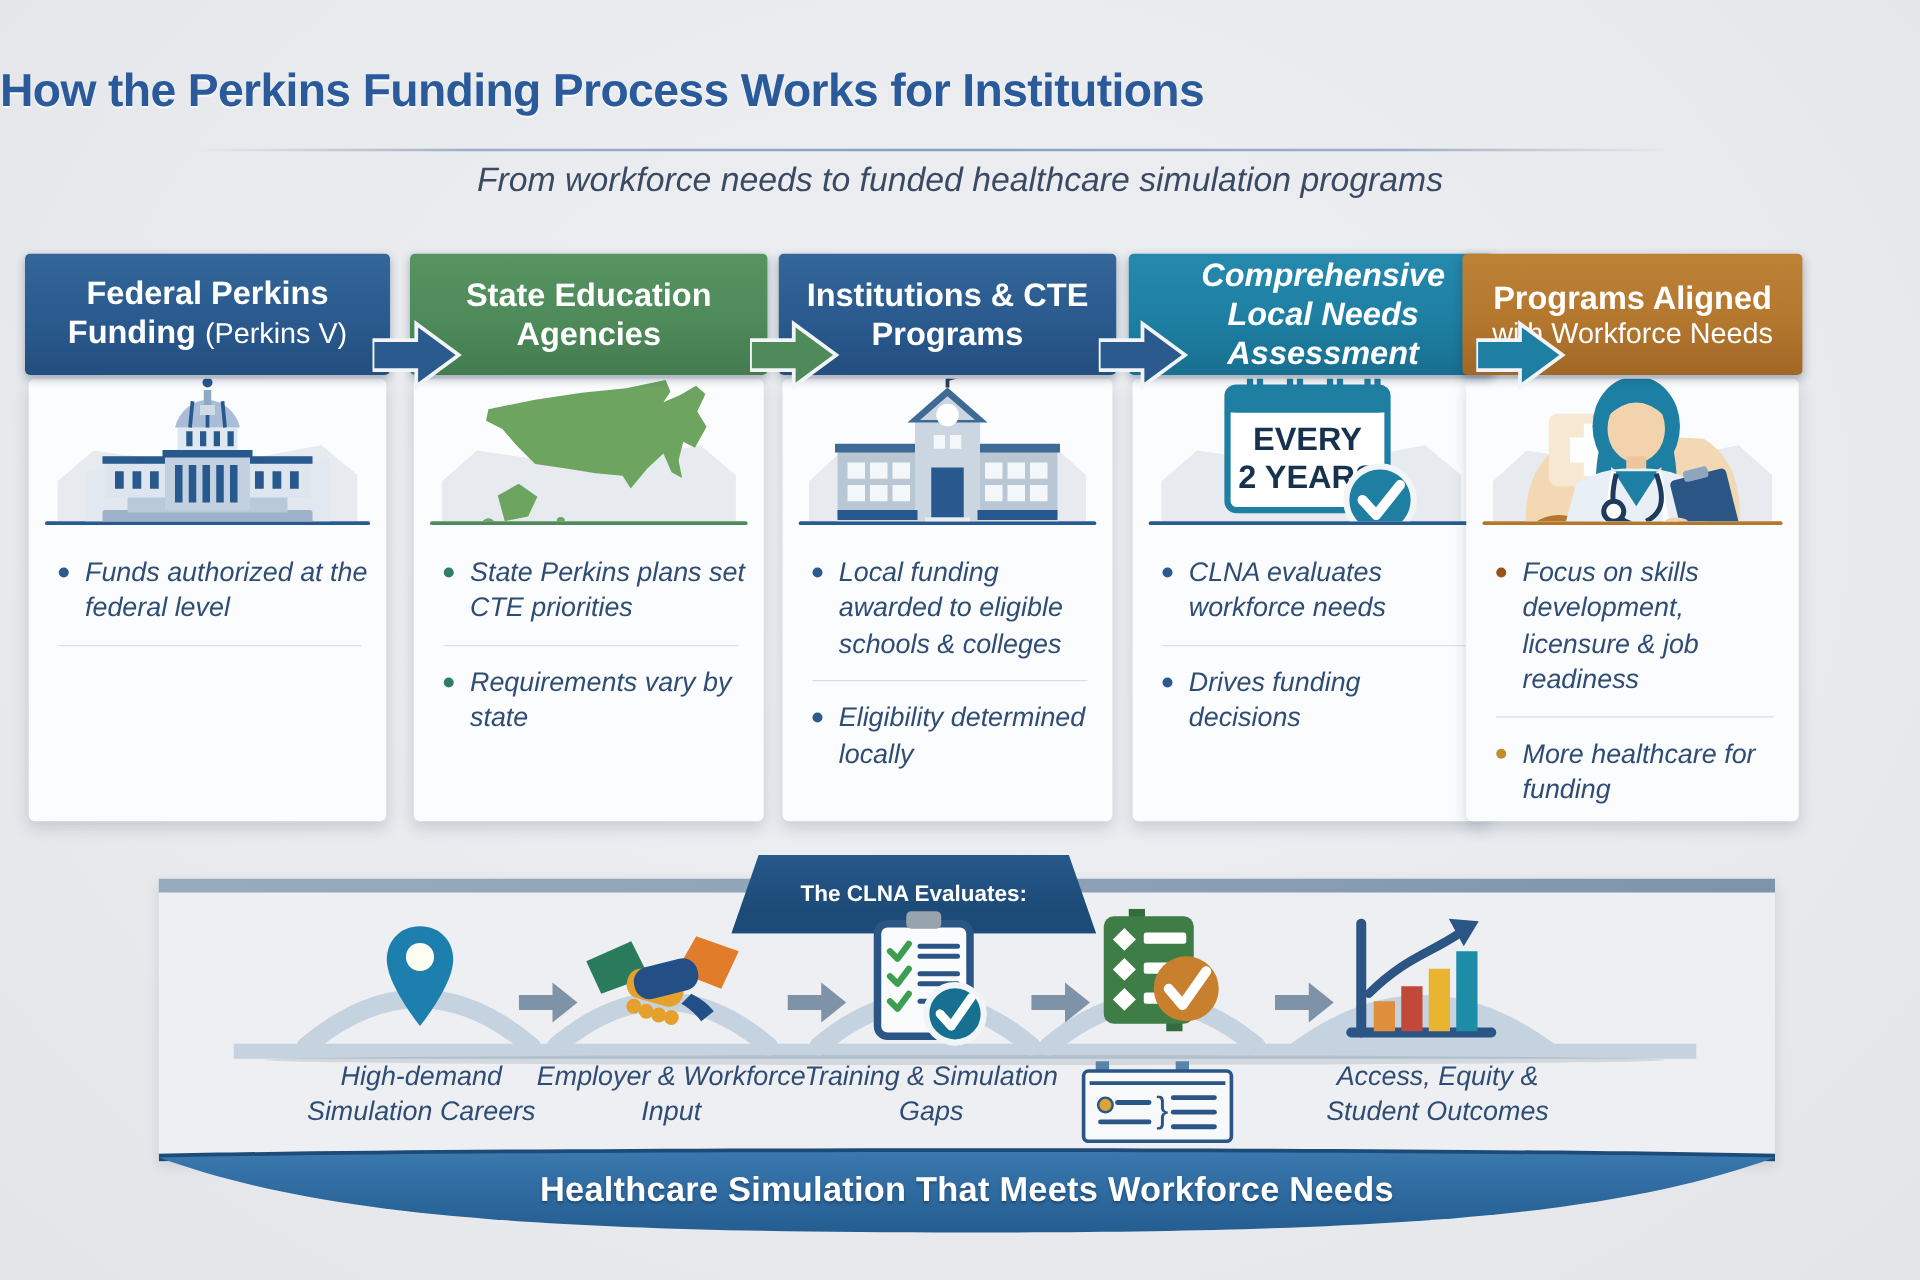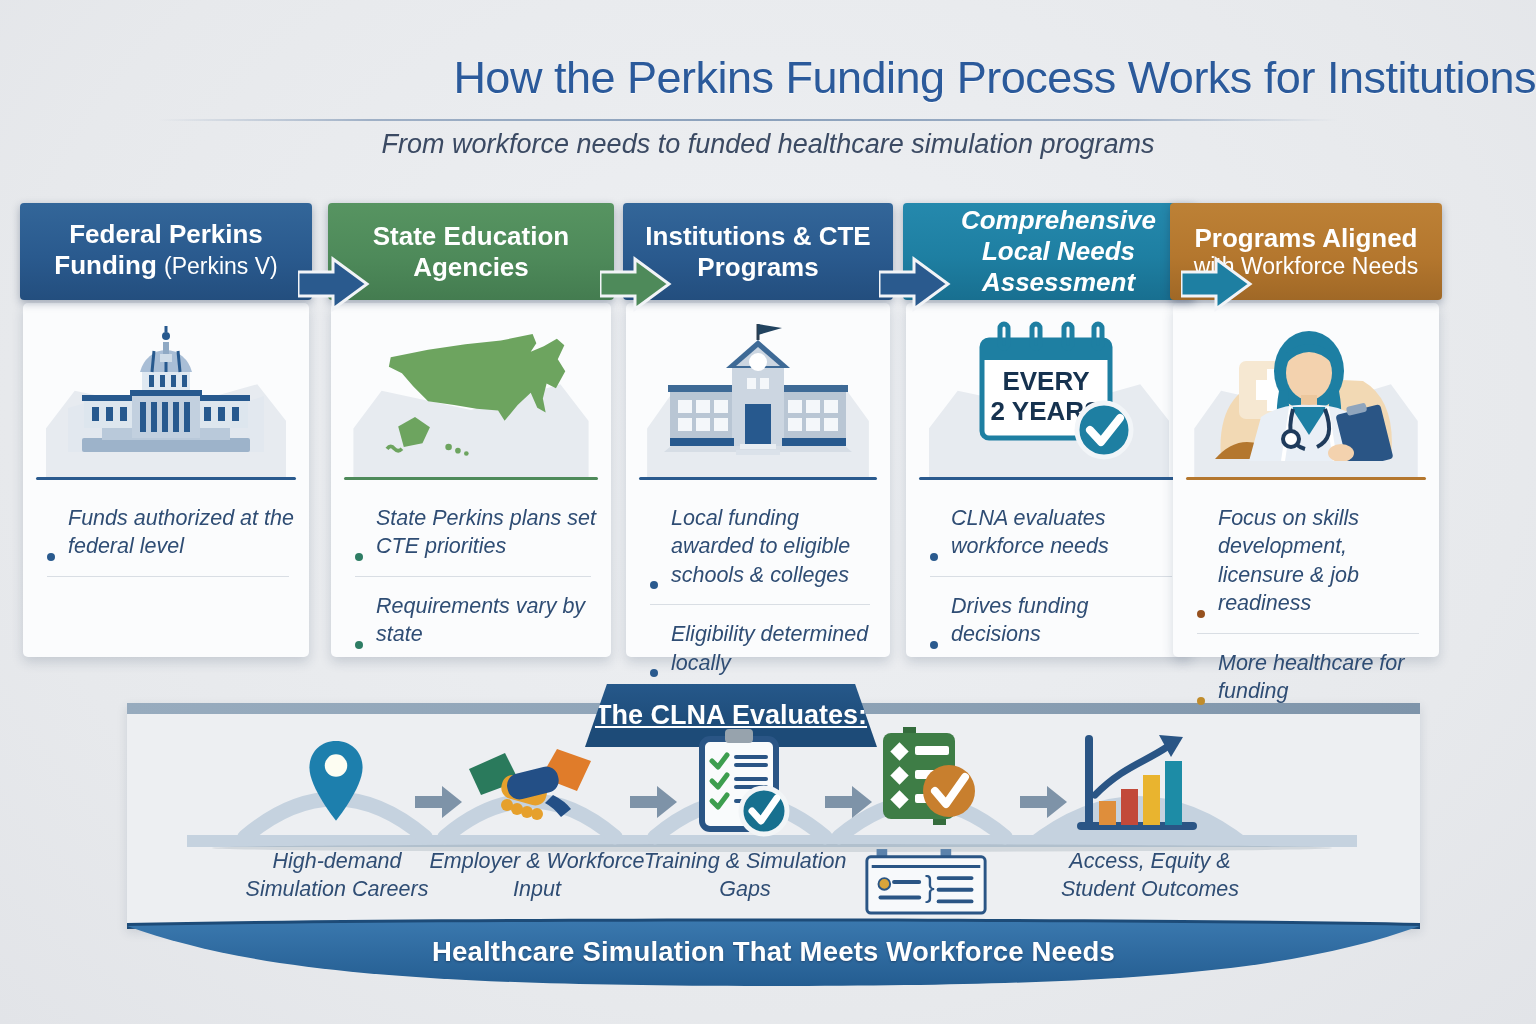--- a/index.html
+++ b/index.html
@@ -9,21 +9,21 @@
     background:#e9ebee;
     position:relative;
     overflow:hidden;
     color:#2f4d74;
   }
   .page { position:absolute; inset:0;
     background:radial-gradient(ellipse at 50% 40%, #eef0f3 0%, #e7e9ec 70%, #e2e4e8 100%); }
 
   
   .title { position:absolute; top:52px; left:0; width:100%;
-    text-align:right; font-size:45px; font-weight:normal; letter-spacing:-.5px;
+    text-align:left; font-size:37px; font-weight:bold; letter-spacing:-.5px;
     color:#2b5a9b; text-shadow:0 1px 1px rgba(255,255,255,.8); }
   .title-rule { position:absolute; top:119px; left:158px; width:1180px; height:2px;
     background:linear-gradient(90deg, rgba(150,168,192,0) 0%, #9fb0c6 18%, #8aa0bb 50%, #9fb0c6 82%, rgba(150,168,192,0) 100%); }
   .subtitle { position:absolute; top:129px; left:0; width:100%;
     text-align:center; font-size:27px; font-style:italic; color:#3b4a63; }
 
   
   .col { position:absolute; top:203px; height:460px; }
   .col-header { position:relative; z-index:2; height:97px; border-radius:4px;
     display:flex; flex-direction:column; justify-content:center; align-items:center;
@@ -35,51 +35,51 @@
   .hdr-italic { font-style:italic;padding-left:37px; }
   .c1 .col-header, .c3 .col-header { background:linear-gradient(180deg,#336699 0%, #2a5a8e 55%, #234e7e 100%); }
   .c2 .col-header { background:linear-gradient(180deg,#579461 0%, #4e8a5a 55%, #447c50 100%); }
   .c4 .col-header { background:linear-gradient(180deg,#2589ad 0%, #1e7fa2 55%, #186f90 100%); }
   .c5 .col-header { background:linear-gradient(180deg,#bd8136 0%, #b4772e 55%, #a06826 100%); }
 
   .flow-arrow { position:absolute; top:52px; z-index:3; }
 
   .card { position:absolute; top:100px; left:3px; right:3px; height:354px;
     background:#fbfcfd; border-radius:5px; box-shadow:0 5px 12px rgba(40,60,90,.18); z-index:1; }
-  .icon-area { position:relative; height:174px; overflow:hidden;
+  .icon-area { position:relative; height:114px; overflow:hidden;
     display:flex; align-items:center; justify-content:center; }
   .icon-area::before { content:""; position:absolute; left:8%; right:8%; top:38%; bottom:0;
     background:#e7ebf0; clip-path:polygon(0 55%, 12% 20%, 50% 38%, 88% 14%, 100% 48%, 100% 100%, 0 100%); }
   .icon-area svg { position:relative; }
   .card-sep { height:3px; margin:0 13px; border-radius:2px; }
   .c1 .card-sep, .c3 .card-sep { background:#2a5a8e; }
   .c2 .card-sep { background:#4e8a5a; }
   .c4 .card-sep { background:#2a5a8e; }
   .c5 .card-sep { background:#b4772e; }
 
   .bullets { padding:24px 14px 0 24px; }
-  .bullet { display:flex; align-items:flex-end;
+  .bullet { display:flex; align-items:flex-start;
     font-size:21.5px; font-style:italic; color:#2f4d74; line-height:1.32; font-weight:500; }
   .dot { flex:0 0 8px; width:8px; height:8px; border-radius:50%; margin:10px 13px 0 0; }
   .c1 .dot, .c3 .dot, .c4 .dot { background:#2a5a8e; }
   .c2 .dot { background:#2e7d64; }
   .c5 .dot1 { background:#96511f; }
   .c5 .dot2 { background:#c08c2c; }
   .bullet-div { height:1px; background:#d9dee4; margin:15px 6px 15px 0; }
 
   
   .clna-panel { position:absolute; left:127px; top:703px; width:1293px; height:225px;
     background:#edeff2; box-shadow:0 4px 10px rgba(40,60,90,.15); }
   .panel-bar { position:absolute; top:0; left:0; right:0; height:11px;
     background:linear-gradient(90deg,#97abbe 0%, #8ea3b7 50%, #7e94aa 100%); }
   .clna-banner { position:absolute; left:458px; top:-19px; width:292px; height:63px;
     background:linear-gradient(180deg,#26588a 0%, #1d4b78 70%);
     clip-path:polygon(7.5% 0, 92.5% 0, 100% 100%, 0 100%);
     display:flex; align-items:center; justify-content:center;
-    color:#fff; font-weight:bold; font-size:27px;text-decoration:underline; }
+    color:#fff; font-weight:bold; font-size:18px; }
   .arc-layer { position:absolute; inset:0; pointer-events:none; }
 
   .clna-item { position:absolute; }
   .clna-label { position:absolute; top:145px; width:220px; text-align:center;
     font-size:21.5px; font-style:italic; font-weight:500; color:#2f4d74; line-height:1.3; }
   .step-arrow { position:absolute; top:80px; }
 
   
   .ribbon-wrap { position:absolute; left:127px; top:914px; width:1293px; height:90px; z-index:4; }
   .ribbon-text { position:absolute; left:0; top:22px; width:100%; text-align:center;

